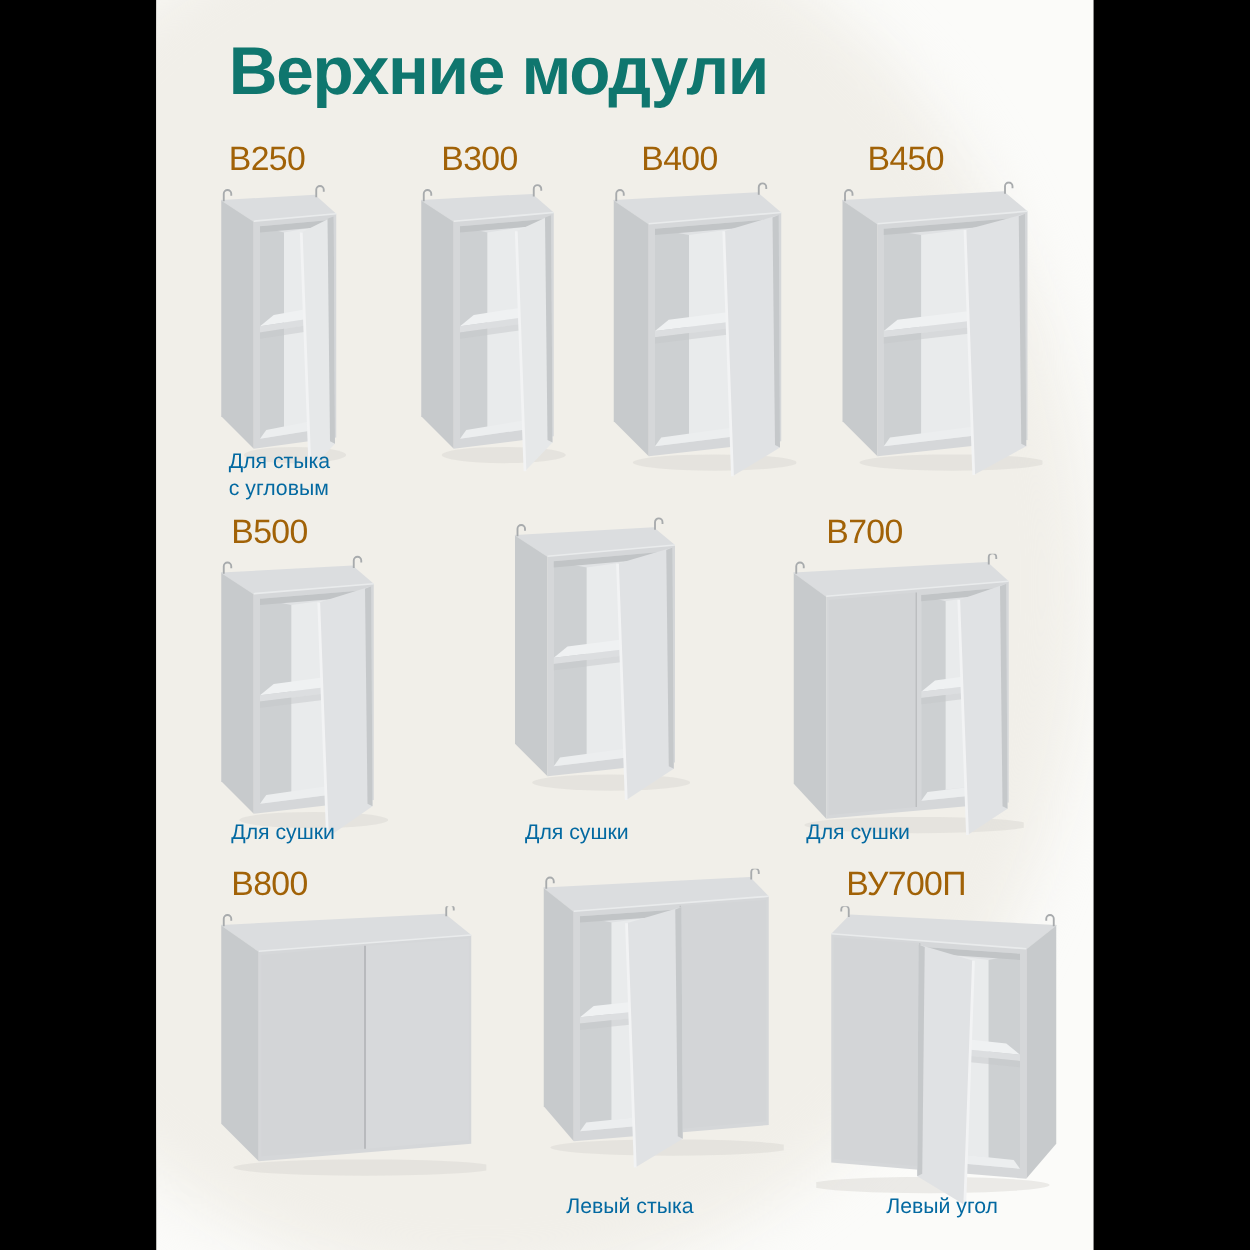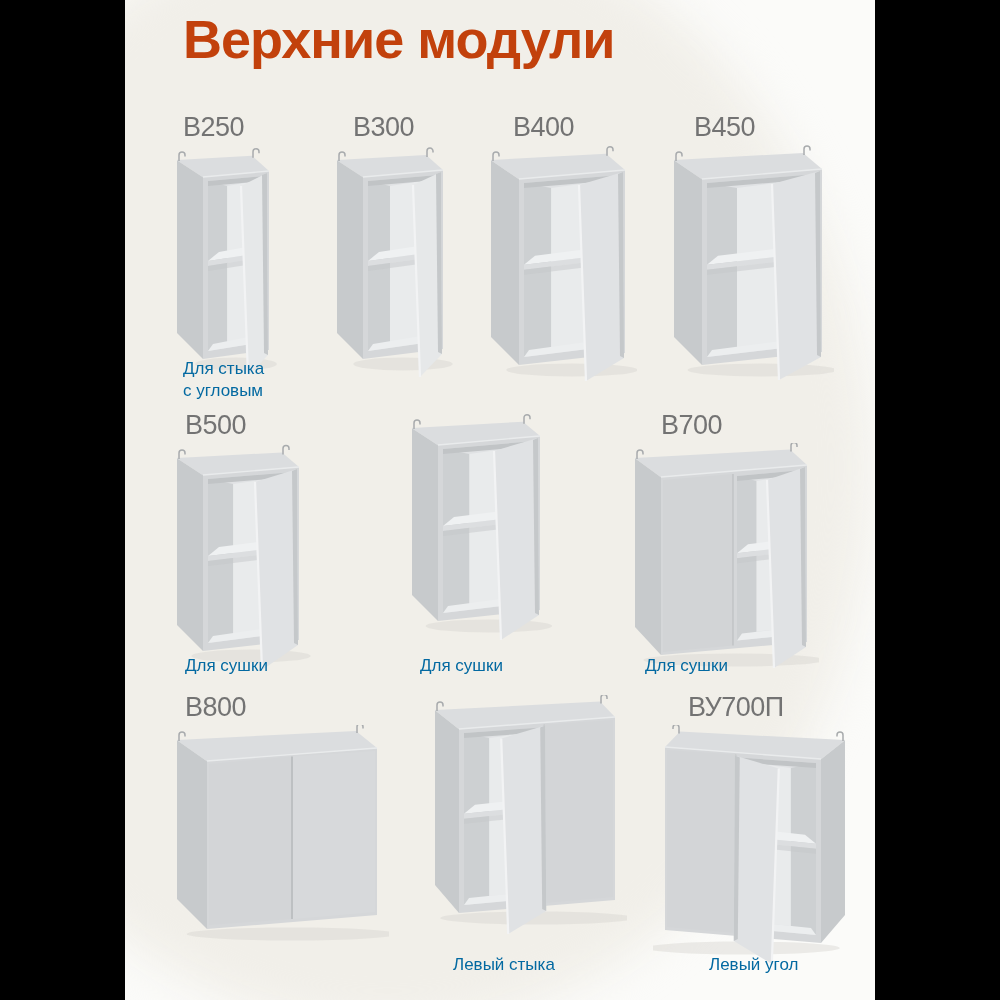--- a/index.html
+++ b/index.html
@@ -4,24 +4,24 @@
 <style>
   html,body{margin:0;padding:0;background:#000;}
   .stage{position:relative;width:1000px;height:1000px;background:#000;overflow:hidden;
          font-family:"Liberation Sans",sans-serif;}
   .pillar{position:absolute;top:0;width:125px;height:1000px;background:#000;}
   .pillar.left{left:0;} .pillar.right{right:0;}
   .content{position:absolute;left:125px;top:0;width:750px;height:1000px;
            background:#fbfbf9;overflow:hidden;}
   .blob{position:absolute;left:-220px;top:-95px;width:965px;height:1125px;
         border-radius:50%;background:#f1efe9;filter:blur(22px);}
-  .page-title{position:absolute;left:58px;top:8px;font-size:54px;font-weight:800;
-              color:#c2410c;letter-spacing:-1px;white-space:nowrap;}
+  .page-title{position:absolute;left:58px;top:26px;font-size:54px;font-weight:800;
+              color:#0f766e;letter-spacing:-1px;white-space:nowrap;}
   .module{position:absolute;width:240px;}
-  .mod-label{font-size:27px;line-height:30px;color:#737373;letter-spacing:-0.5px;white-space:nowrap;}
+  .mod-label{font-size:27px;line-height:30px;color:#a16207;letter-spacing:-0.5px;white-space:nowrap;}
   .cab-wrap{margin-top:3px;position:relative;z-index:1;}
   .mod-caption{position:absolute;font-size:17px;line-height:1.28;color:#0369a1;
                white-space:pre-line;z-index:3;}
 </style>
 </head>
 <body>
 
 <div class="stage">
   <div class="pillar left"></div>
   <div class="content">
@@ -249,21 +249,21 @@
             <polyline points="113.2,29.5 113.2,208.0" fill="none" stroke="#bcbfc1" stroke-width="1"></polyline>
             <polygon points="114.2,30.5 70.2,43.5 77.2,239.0 115.2,216.0" fill="#e0e2e4"></polygon>
             <polyline points="70.2,43.5 77.2,239.0" fill="none" stroke="#f2f3f4" stroke-width="2.2"></polyline>
             <polygon points="114.2,30.5 109.2,32.5 111.2,214.0 115.2,216.0" fill="#c5c8ca"></polygon>
             <path d="M 6 16 v-6 a3 3 0 0 1 6 0 v1.5" fill="none" stroke="#a8abad" stroke-width="1.5"></path>
             <path d="M 170 8.600000000000001 v-6 a3 3 0 0 1 6 0 v1.5" fill="none" stroke="#a8abad" stroke-width="1.5"></path>
           </svg></div>
       <div class="mod-caption" style="left:22px;top:262px">Левый стыка</div>
     </div>
     <div class="module" style="left:528px;top:692px">
-      <div class="mod-label" style="margin-left:35px">ВУ700П</div>
+      <div class="mod-label" style="margin-left:24px">ВУ700П</div>
       <div class="cab-wrap"><svg width="196" height="262" viewBox="0 0 196 262" xmlns="http://www.w3.org/2000/svg">
             <g transform="translate(196,0) scale(-1,1)">
               <ellipse cx="106" cy="223" rx="96.72" ry="6.5" fill="#d7d5d0" opacity="0.45"></ellipse>
               <polygon points="4.0,15.0 28.0,34.0 28.0,218.0 4.0,190.0" fill="#c7cacc"></polygon>
               <polyline points="4.0,15.0 28.0,34.0" fill="none" stroke="#d9dbdc" stroke-width="1"></polyline>
               <polygon points="4.0,15.0 169.0,6.6 184.0,22.0 28.0,34.0" fill="#dbdddf"></polygon>
               <polygon points="28.0,34.0 184.0,22.0 184.0,205.0 28.0,218.0" fill="#d5d7d9"></polygon>
               <polyline points="28.0,34.0 184.0,22.0" fill="none" stroke="#e9ebec" stroke-width="1.4"></polyline>
               <polygon points="33.0,38.0 110.2,32.5 110.2,203.0 33.0,210.0" fill="#e0e2e4"></polygon>
               <polygon points="33.0,38.0 58.3,43.0 58.3,201.0 33.0,210.0" fill="#cdd0d2"></polygon>

